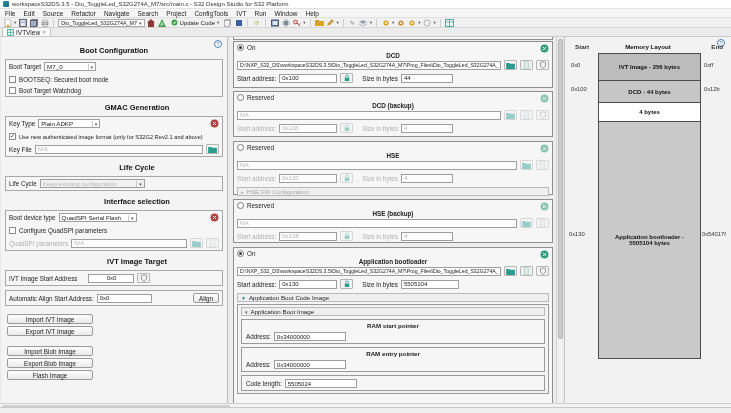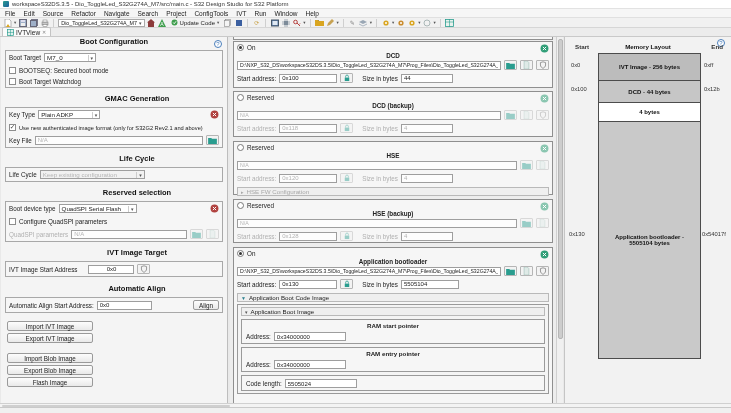--- a/index.html
+++ b/index.html
@@ -54,21 +54,21 @@
   .radio { width:7px; height:7px; border:1px solid #777; border-radius:50%; background:#fff; display:inline-flex; align-items:center; justify-content:center; flex:none; }
   .radio.sel::after { content:""; width:3px; height:3px; border-radius:50%; background:#333; }
   .btn { display:inline-flex; align-items:center; justify-content:center; border:1px solid #9a9a9a; background:linear-gradient(#fdfdfd,#e9e9e9); border-radius:2px; font-size:6.3px; color:#222; }
   .sqbtn { width:13px; height:10px; display:inline-flex; align-items:center; justify-content:center; border:1px solid #b5b5b5; background:#f3f3f3; border-radius:1px; flex:none; }
   .sqbtn.dim { opacity:.45; }
   .helpicon { width:8px; height:8px; border:1px solid #4a7ebb; color:#4a7ebb; border-radius:50%; display:inline-flex; align-items:center; justify-content:center; font-size:6px; background:#fff; }
   .helpicon::after { content:"?"; }
 
   
   .panel-left .help { position:absolute; top:3px; right:5px; }
-  .lh1 { }
+  .lh1 { margin-top:9px; }
   .lh  { margin-top:6px;padding-left:46px; }
   .leftbtn { width:86px; height:10px; margin:2px 0 0 6px; display:flex; }
 
   
   .partialcard { height:3px; border:1px solid #8f8f8f; border-top:none; background:#f6f6f6; margin-bottom:1px; }
   .card { position:relative; border:1px solid #8f8f8f; background:#f6f6f6; padding:2px 3px; }
   .card .topright { position:absolute; top:2px; right:3px; }
   .card-title { text-align:center; font-weight:bold; font-size:6.3px; margin-top:1px; }
   .pathrow { margin-top:1px; }
   .pathrow .txt { flex:1; font-size:5.2px; height:9px; }
@@ -331,21 +331,21 @@
     <div class="gbox" style="margin-top:4px;">
       <div class="row">
         <span class="lbl">Life Cycle</span>
         <span class="combo dim" style="width:105px;">
           <span>Keep existing configuration</span>
           <span class="carat" style="margin-left:auto;">▾</span>
         </span>
       </div>
     </div>
 
-    <div class="sect-h lh">Reserved selection</div>
+    <div class="sect-h lh">Interface selection</div>
     <div class="gbox" style="margin-top:4px;">
       <div class="row">
         <span class="lbl">Boot device type</span>
         <span class="combo" style="width:78px;">
           <span>QuadSPI Serial Flash</span>
           <span class="carat" style="margin-left:auto;">▾</span>
         </span>
         <span class="cx" style="margin-left:auto;">
           <svg width="9" height="9" viewBox="0 0 10 10">
               <circle cx="5" cy="5" r="4.4" fill="#b0413e"></circle>
@@ -379,21 +379,20 @@
         <span class="lbl">IVT Image Start Address</span>
         <input class="txt" style="width: 46px; margin-left: 8px; text-align: center;" value="0x0">
         <span class="sqbtn">
           <svg width="8" height="8" viewBox="0 0 10 10">
               <path d="M5 1l3.2 1v3c0 2-1.7 3.6-3.2 4.1C3.5 8.6 1.8 7 1.8 5V2z" fill="none" stroke="#777" stroke-width=".9"></path>
             </svg>
         </span>
       </div>
     </div>
 
-    <div class="sect-h lh" style="margin-top:7px;">Automatic Align</div>
     <div class="gbox" style="margin-top:4px;">
       <div class="row">
         <span class="lbl">Automatic Align Start Address:</span>
         <input class="txt" style="width: 55px;" value="0x0">
         <span class="btn" style="width:26px; height:10px; margin-left:auto;">Align</span>
       </div>
     </div>
 
     <div style="margin-top:8px;">
       <span class="btn leftbtn">Import IVT Image</span>

